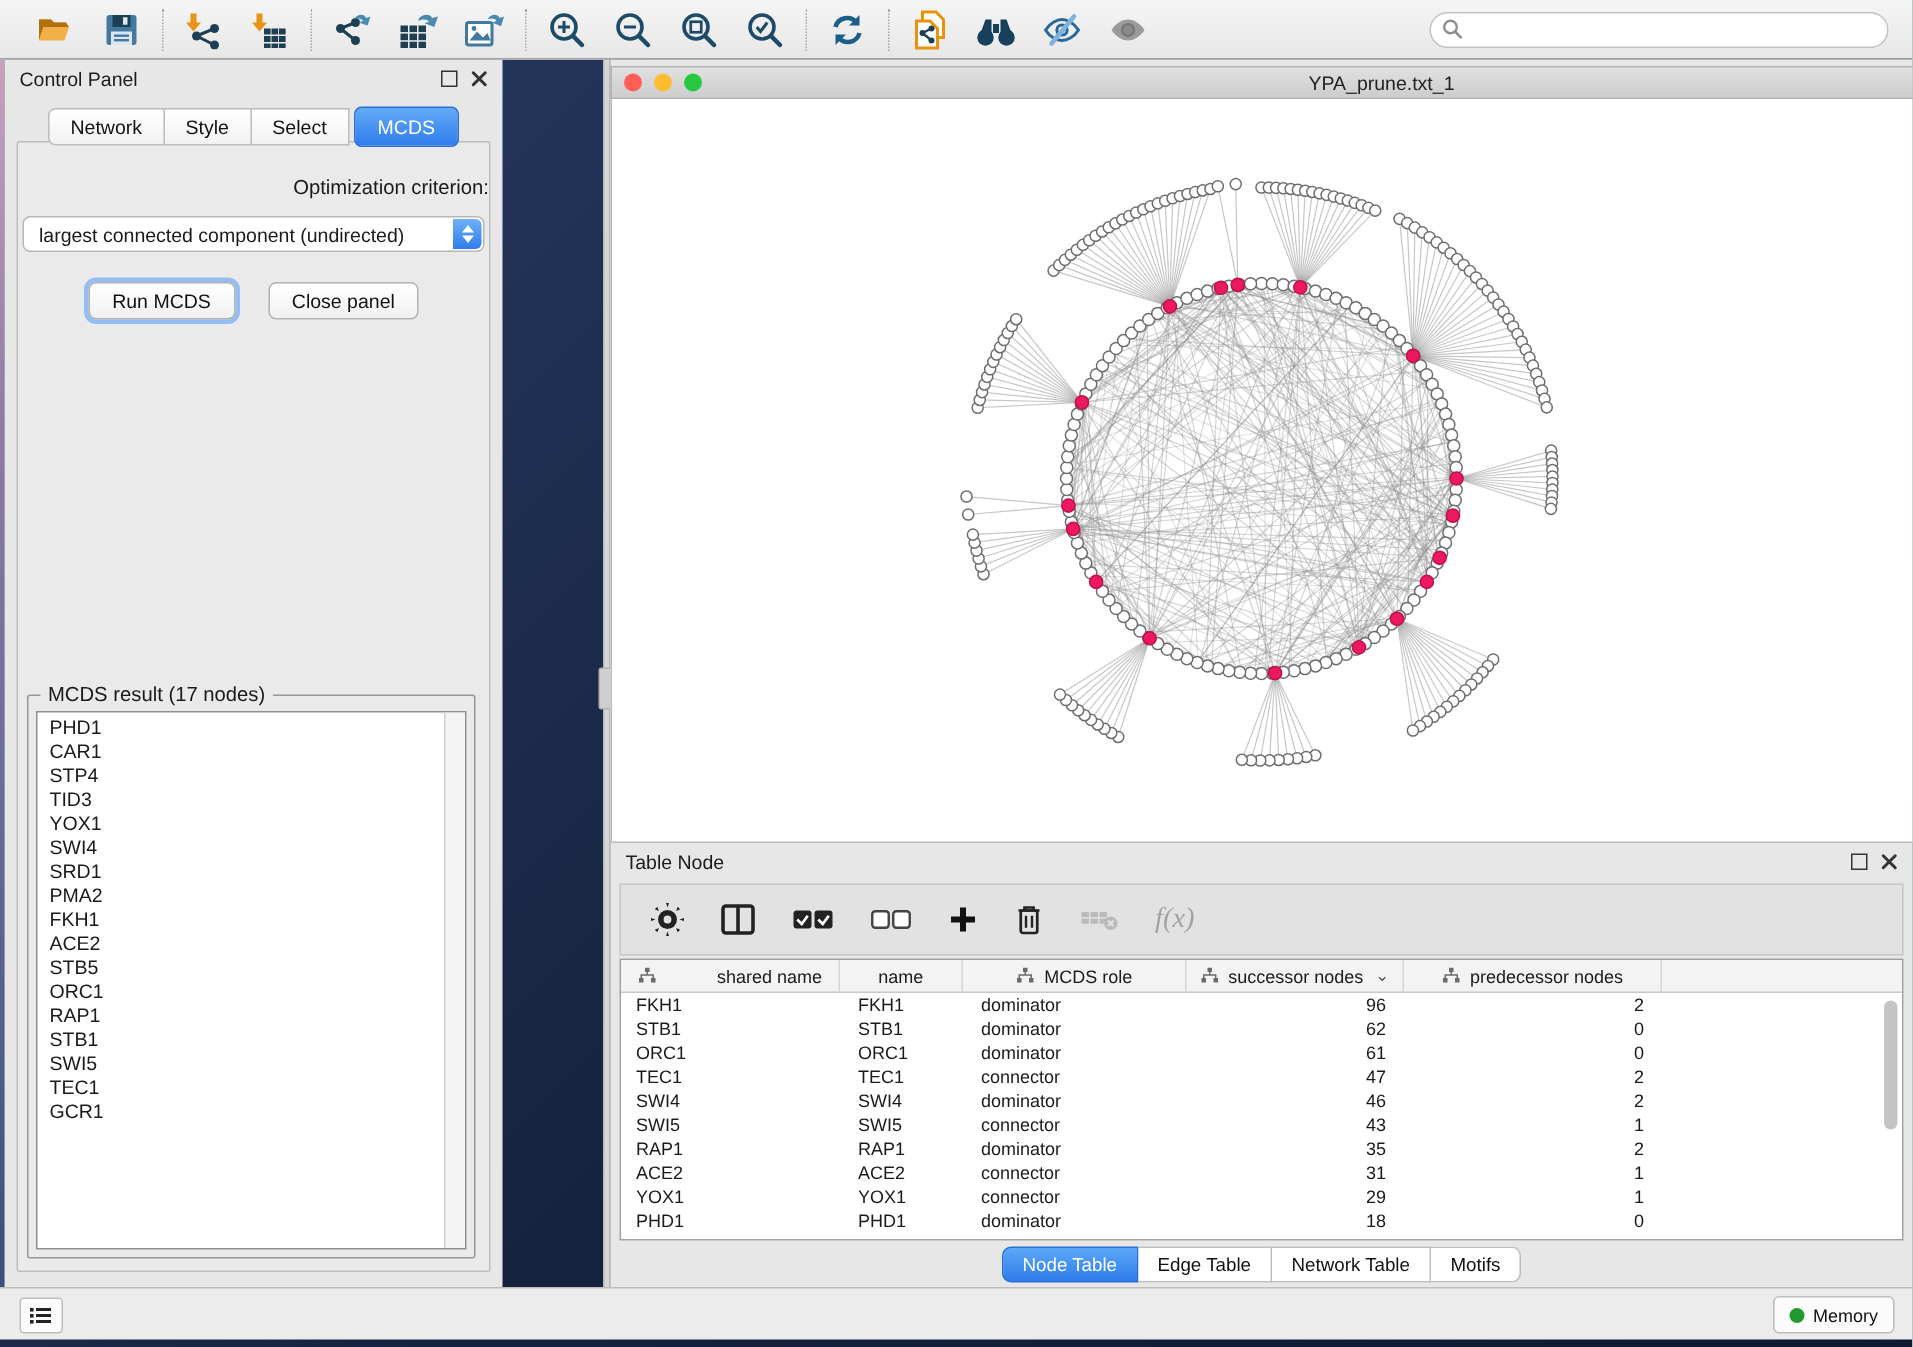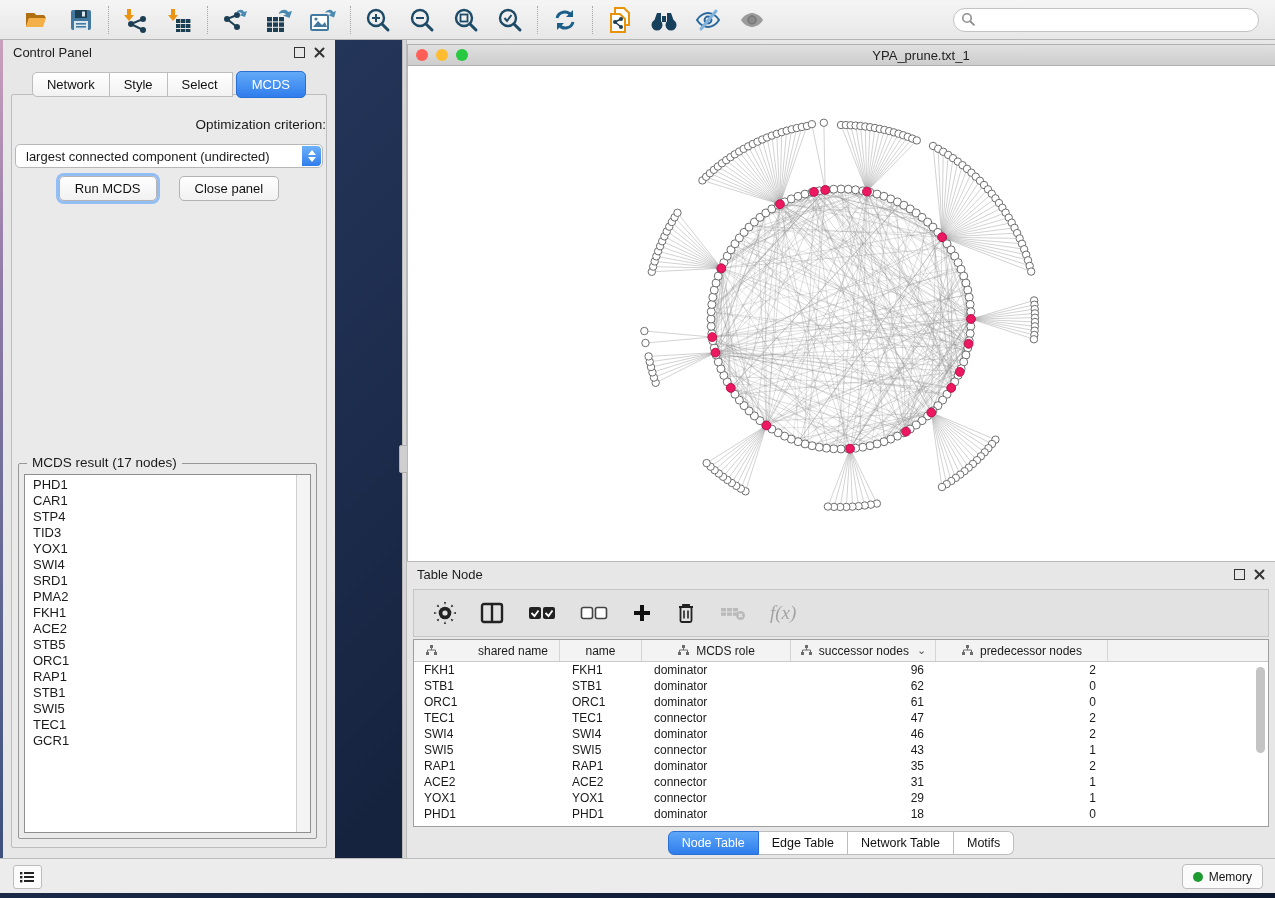--- a/index.html
+++ b/index.html
@@ -34,21 +34,21 @@
   .cp-body{position:absolute;left:8px;right:8px;top:54px;bottom:10px;background:#eaeaea;
        border:1px solid #bdbdbd;border-radius:2px;}
   .opt-label{text-align:right;font-size:13.5px;margin-top:22px;}
   .dropdown{position:relative;width:308px;height:24px;margin:12px auto 0;background:#fff;
        border:1px solid #b7b7b7;border-radius:5px;box-sizing:border-box;display:flex;align-items:center;}
   .dropdown .val{font-size:13px;padding-left:10px;white-space:nowrap;}
   .dropdown .stepper{position:absolute;right:1px;top:1px;bottom:1px;width:19px;border-radius:0 4px 4px 0;
        background:linear-gradient(#6db1f9,#2f7ded);display:flex;flex-direction:column;align-items:center;justify-content:center;gap:2px;}
   .chev-up{width:0;height:0;border-left:4px solid transparent;border-right:4px solid transparent;border-bottom:5px solid #fff;}
   .chev-dn{width:0;height:0;border-left:4px solid transparent;border-right:4px solid transparent;border-top:5px solid #fff;}
-  .btn-row{display:flex;justify-content:center;gap:22px;margin-top:8px;}
+  .btn-row{display:flex;justify-content:center;gap:22px;margin-top:20px;}
   .btn{font-size:13px;background:linear-gradient(#ffffff,#f1f1f1);border:1px solid #b3b3b3;
        border-radius:5px;padding:4px 15px;color:#111;}
   .btn.focused{box-shadow:0 0 0 3px rgba(100,165,250,.65);}
   .mcds-group{position:absolute;left:6px;right:9px;top:368px;bottom:8px;border:1px solid #979797;border-radius:2px;}
   .mcds-legend{position:absolute;top:-9px;left:8px;background:#eaeaea;padding:0 5px;font-size:13.5px;}
   .mcds-list{position:absolute;left:5px;right:5px;top:10px;bottom:5px;background:#fff;border:1px solid #8f8f8f;overflow:hidden;}
   .mcds-items{position:absolute;left:0;top:2px;right:14px;bottom:0;}
   .mcds-item{font-size:13px;line-height:16px;padding-left:8px;}
   .mcds-scroll{position:absolute;right:0;top:0;bottom:0;width:13px;background:#f4f4f4;border-left:1px solid #cfcfcf;}
   

